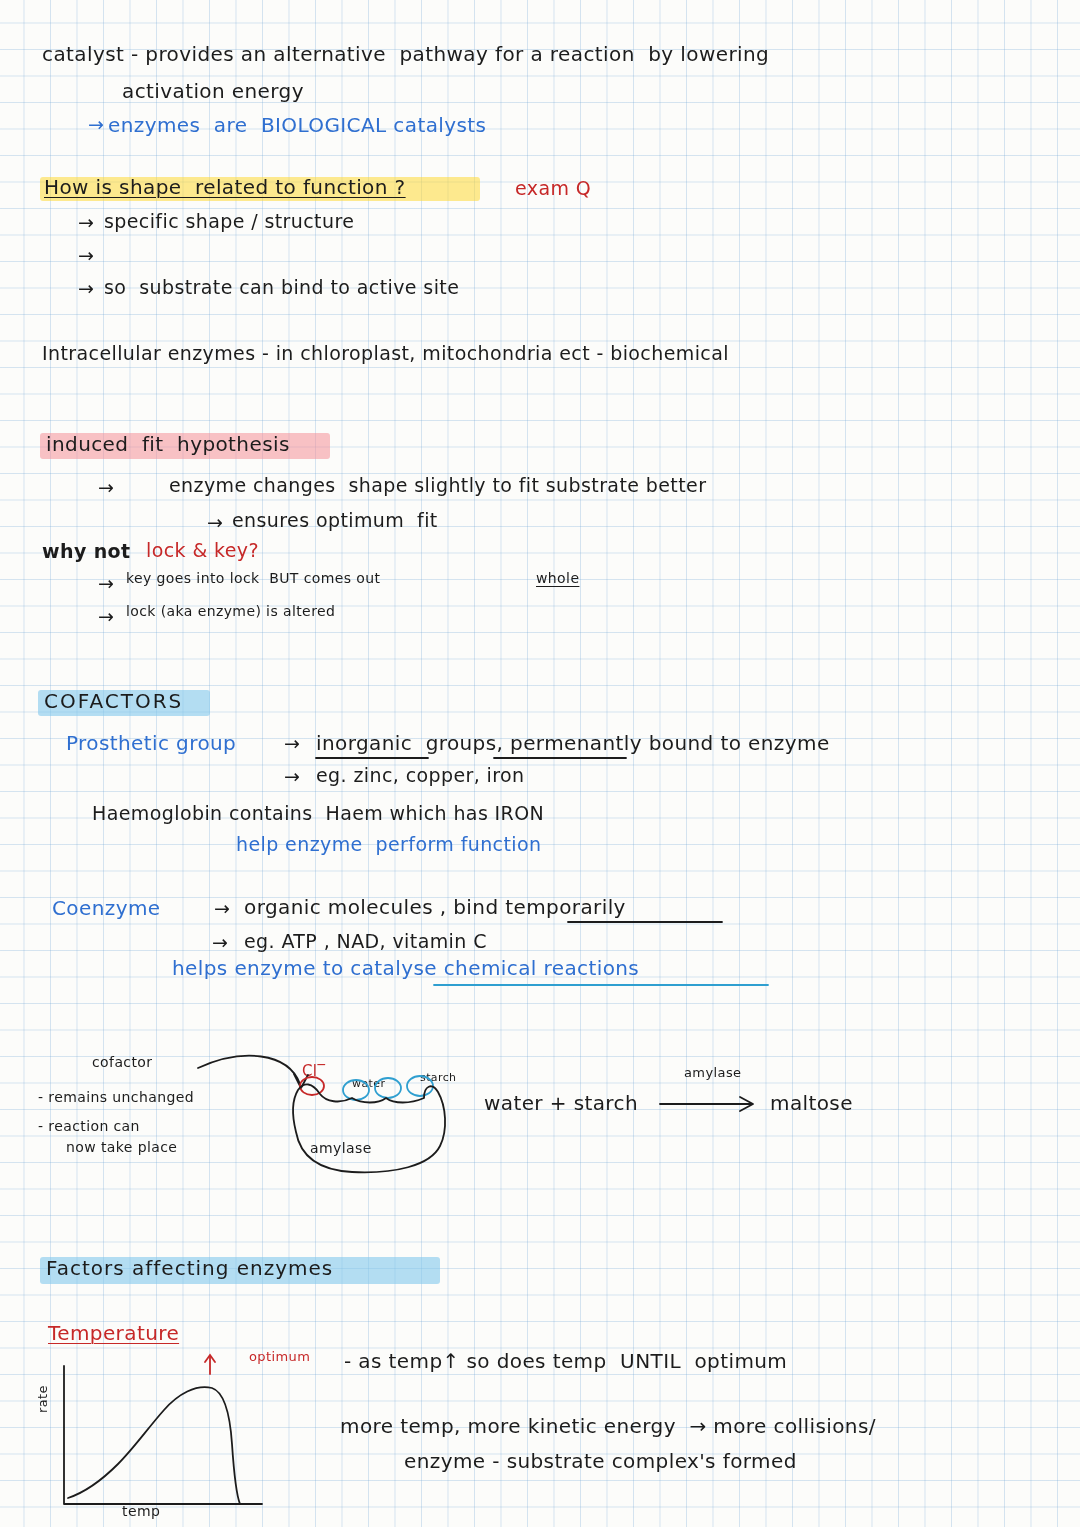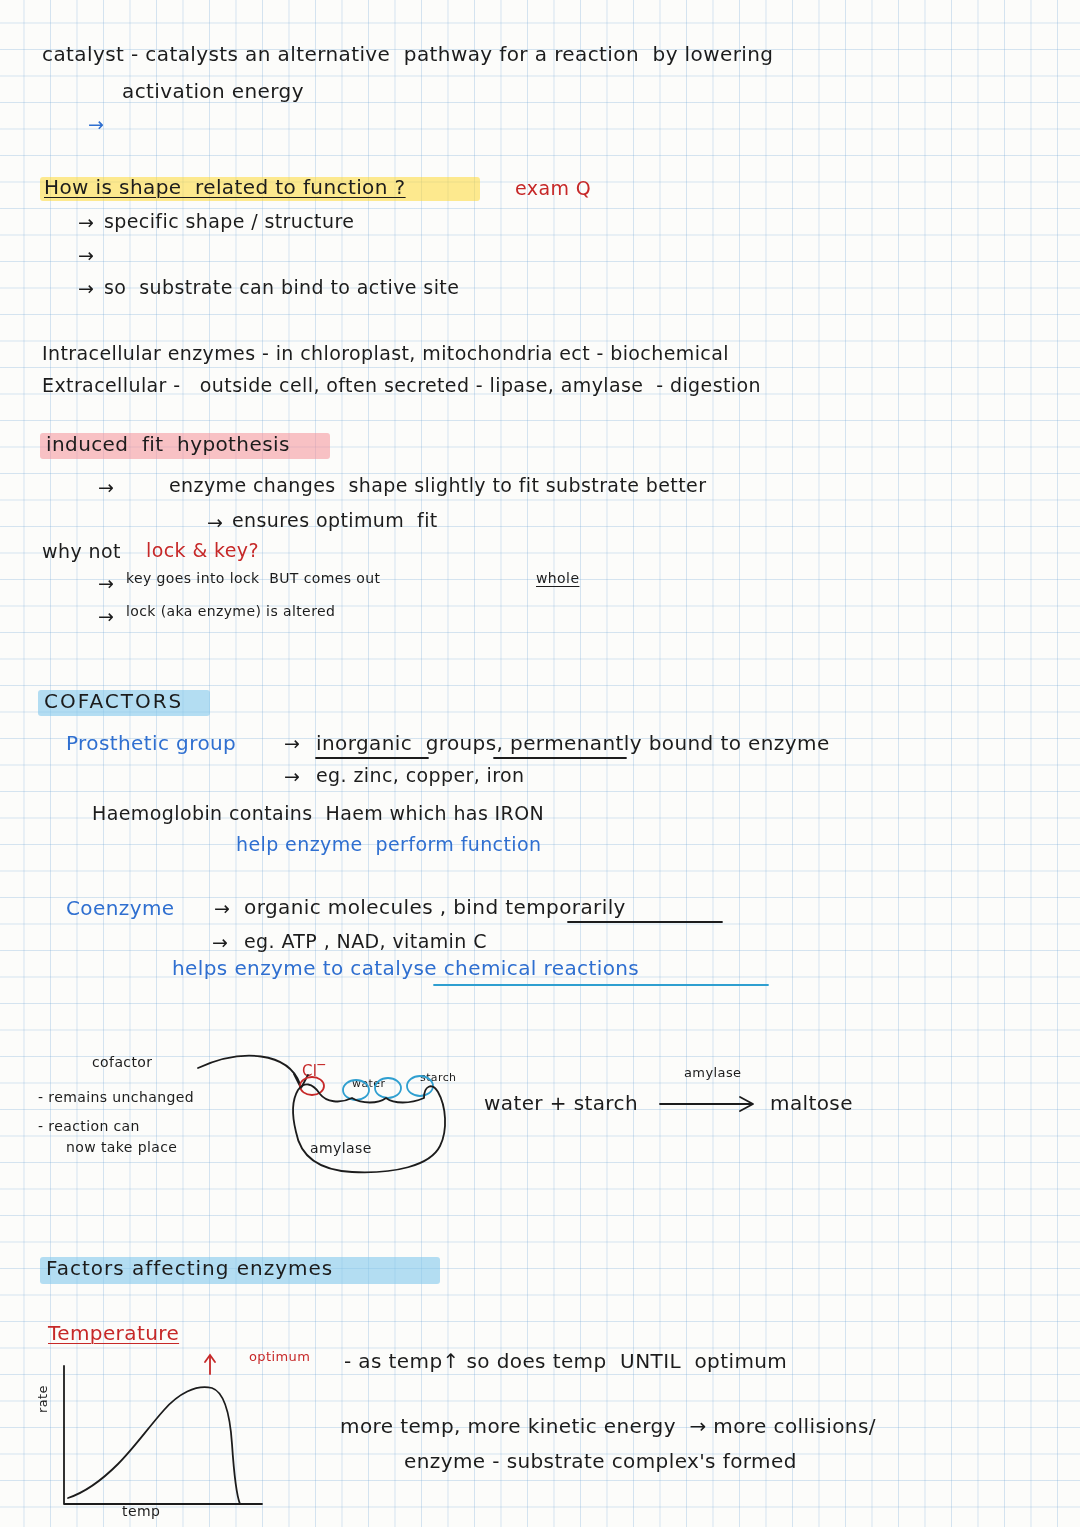--- a/index.html
+++ b/index.html
@@ -75,50 +75,50 @@
   .ink-red { fill: none; stroke: #c62828; stroke-width: 1.8; stroke-linecap: round; }
   .ink-blue { fill: none; stroke: #2f9fd0; stroke-width: 1.8; stroke-linecap: round; }
 </style>
 </head>
 <body>
 
 <div id="paper"></div>
 
 <div id="sheet">
 
-  <div class="t hand s26 black" style="left:42px; top:43px;">catalyst - catalysts an alternative  pathway for a reaction  by lowering</div>
+  <div class="t hand s26 black" style="left:42px; top:43px;">catalyst - provides an alternative  pathway for a reaction  by lowering</div>
   <div class="t hand s26 black" style="left:122px; top:80px;">activation energy</div>
 
   <div class="t hand s24 blue arrow" style="left:88px; top:114px;">→</div>
+  <div class="t hand s26 blue" style="left:108px; top:114px;">enzymes  are  BIOLOGICAL catalysts</div>
 
   <div class="hl hl-yellow" style="left:40px; top:177px; width:440px; height:24px;"></div>
   <div class="t hand s26 black und" style="left:44px; top:176px;">How is shape  related to function ?</div>
   <div class="t hand s24 red" style="left:515px; top:178px;">exam Q</div>
 
   <div class="t hand s22 black arrow" style="left:78px; top:212px;">→</div>
   <div class="t hand s24 black" style="left:104px; top:211px;">specific shape / structure</div>
 
   <div class="t hand s22 black arrow" style="left:78px; top:245px;">→</div>
 
   <div class="t hand s22 black arrow" style="left:78px; top:278px;">→</div>
   <div class="t hand s24 black" style="left:42px; top:343px;">Intracellular enzymes - in chloroplast, mitochondria ect - biochemical</div>
 
   <div class="t hand s24 black" style="left:104px; top:277px;">so  substrate can bind to active site</div>
-  <div class="t hand s24 black" style="left:42px; top:375px;">Extracellular -   outside cell, often secreted - lipase, amylase  - digestion</div>
 
   <div class="hl hl-pink" style="left:40px; top:433px; width:290px; height:26px;"></div>
   <div class="t hand s26 black" style="left:46px; top:433px;">induced  fit  hypothesis</div>
 
   <div class="t hand s22 black arrow" style="left:98px; top:477px;">→</div>
   <div class="t hand s24 black" style="left:124px; top:475px;margin-left:45px;">enzyme changes  shape slightly to fit substrate better</div>
 
   <div class="t hand s22 black arrow" style="left:207px; top:512px;">→</div>
   <div class="t hand s24 black" style="left:232px; top:510px;">ensures optimum  fit</div>
 
-  <div class="t hand s24 black" style="left:42px; top:541px;">why not</div>
+  <div class="t hand s24 black" style="left:42px; top:541px;font-weight:bold;">why not</div>
   <div class="t hand s24 red" style="left:146px; top:540px;">lock &amp; key?</div>
 
   <div class="t hand s22 black arrow" style="left:98px; top:573px;">→</div>
   <div class="t hand s22 black" style="left:126px; top:571px;">key goes into lock  BUT comes out</div>
   <div class="t hand s22 black und" style="left:536px; top:571px;">whole</div>
 
   <div class="t hand s22 black arrow" style="left:98px; top:606px;">→</div>
   <div class="t hand s22 black" style="left:126px; top:604px;">lock (aka enzyme) is altered</div>
 
   <div class="hl hl-cyan" style="left:38px; top:690px; width:172px; height:26px;"></div>
@@ -131,21 +131,21 @@
     <path class="ink" d="M0,26 L112,26"></path>
     <path class="ink" d="M178,26 L310,26"></path>
   </svg>
 
   <div class="t hand s24 black arrow" style="left:284px; top:766px;">→</div>
   <div class="t hand s24 black" style="left:316px; top:765px;">eg. zinc, copper, iron</div>
 
   <div class="t hand s24 black" style="left:92px; top:803px;">Haemoglobin contains  Haem which has IRON</div>
   <div class="t hand s24 blue" style="left:236px; top:834px;">help enzyme  perform function</div>
 
-  <div class="t hand s26 blue" style="left:66px; top:897px;">Coenzyme</div>
+  <div class="t hand s26 blue" style="left:52px; top:897px;">Coenzyme</div>
   <div class="t hand s24 black arrow" style="left:214px; top:898px;">→</div>
   <div class="t hand s26 black" style="left:244px; top:896px;">organic molecules , bind temporarily</div>
   <svg class="draw" style="left:244px; top:896px; width:480px; height:30px;">
     <path class="ink" d="M324,26 L478,26"></path>
   </svg>
 
   <div class="t hand s24 black arrow" style="left:212px; top:932px;">→</div>
   <div class="t hand s24 black" style="left:244px; top:931px;">eg. ATP , NAD, vitamin C</div>
 
   <div class="t hand s26 blue" style="left:172px; top:957px;">helps enzyme to catalyse chemical reactions</div>

